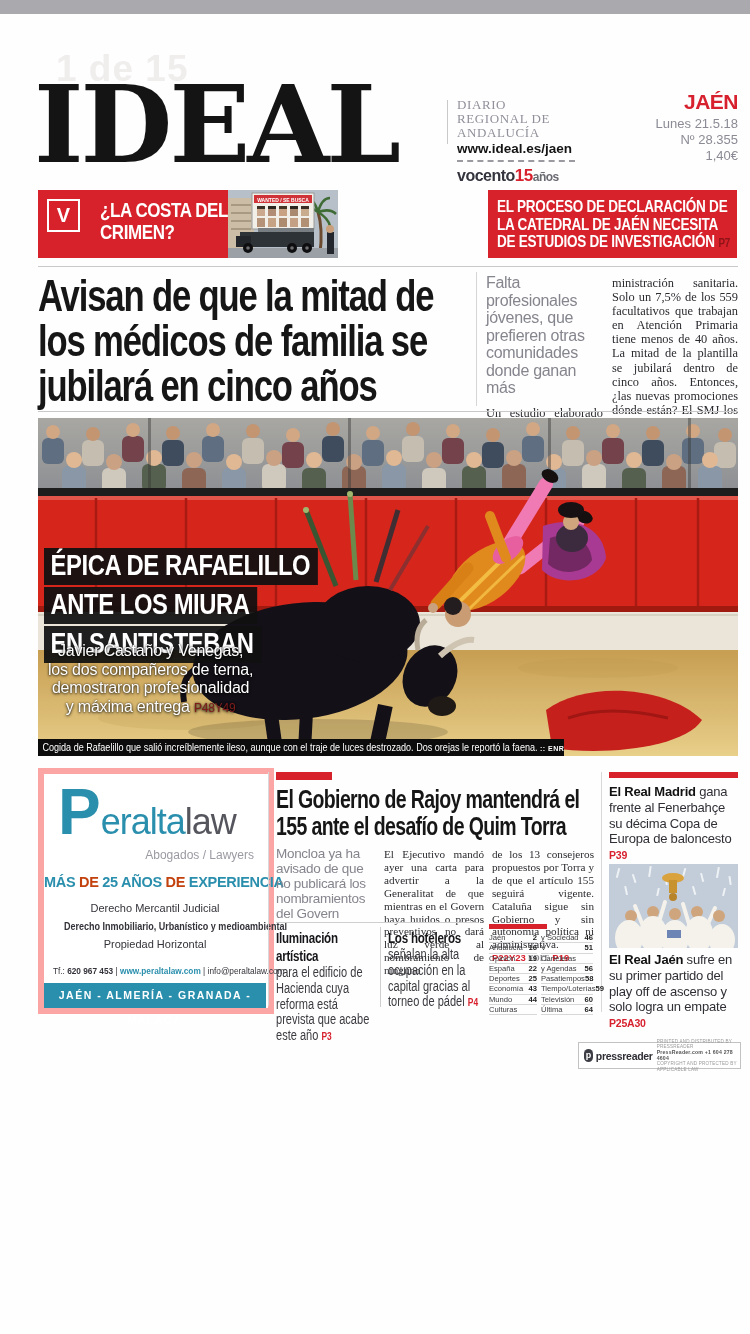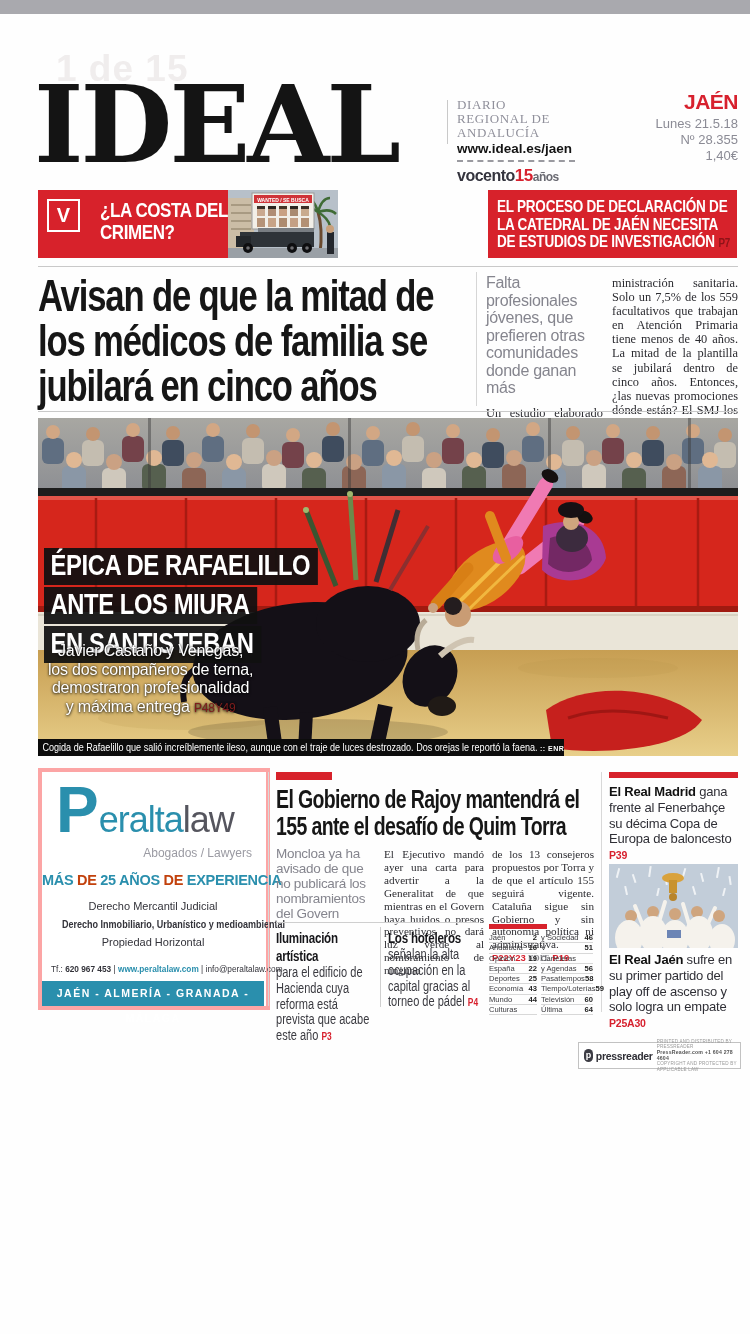--- a/index.html
+++ b/index.html
@@ -66,21 +66,21 @@
                    font-weight:800;letter-spacing:-.5px;padding:1px 9px 3px 8px;margin-bottom:2px;white-space:nowrap;}
   #photo-deck{position:absolute;left:10px;top:224px;font-size:16px;line-height:18.5px;font-weight:400;
               color:#fff;text-shadow:0 1px 3px rgba(0,0,0,.85),0 0 2px rgba(0,0,0,.6);letter-spacing:-.2px;text-align:center;}
   #photo-deck .pref{color:#7f1d1d;font-size:12px;}
   #photo-caption{position:absolute;left:0;top:321px;width:526px;height:17px;background:#0c0c0c;
                  color:#fff;font-size:10.3px;line-height:17px;overflow:hidden;}
   #photo-caption .cwrap{display:inline-block;white-space:nowrap;transform:scaleX(.88);transform-origin:0 0;padding-left:5px;}
   #photo-caption .credit{font-size:8px;font-weight:800;letter-spacing:.5px;}
 
   
-  #ad{left:38px;top:768px;width:224px;height:234px;border:4px solid #fca5a5;background:#fff;}
+  #ad{left:38px;top:768px;width:224px;height:234px;border:6px solid #fca5a5;background:#fff;}
   #ad .brand{position:absolute;left:14px;top:6px;color:#2a8fad;white-space:nowrap;}
   #ad .bp{font-size:64px;font-weight:700;line-height:64px;}
   #ad .bmid{font-size:36px;font-weight:400;letter-spacing:-1px;}
   #ad .blaw{font-size:36px;font-weight:400;color:#55555e;letter-spacing:-1px;}
   #ad .sub{position:absolute;right:14px;top:74px;font-size:12px;color:#9a9aa2;}
   #ad .slogan{position:absolute;left:0;top:100px;width:222px;text-align:center;font-size:14.5px;
               font-weight:800;letter-spacing:-.3px;white-space:nowrap;}
   #ad .slogan .tl{color:#2a8fad;} #ad .slogan .gr{color:#c2410c;font-weight:600;}
   #ad .svc{position:absolute;left:0;width:222px;text-align:center;color:#33333a;font-size:11px;white-space:nowrap;}
   #ad .svc1{top:128px;} 

